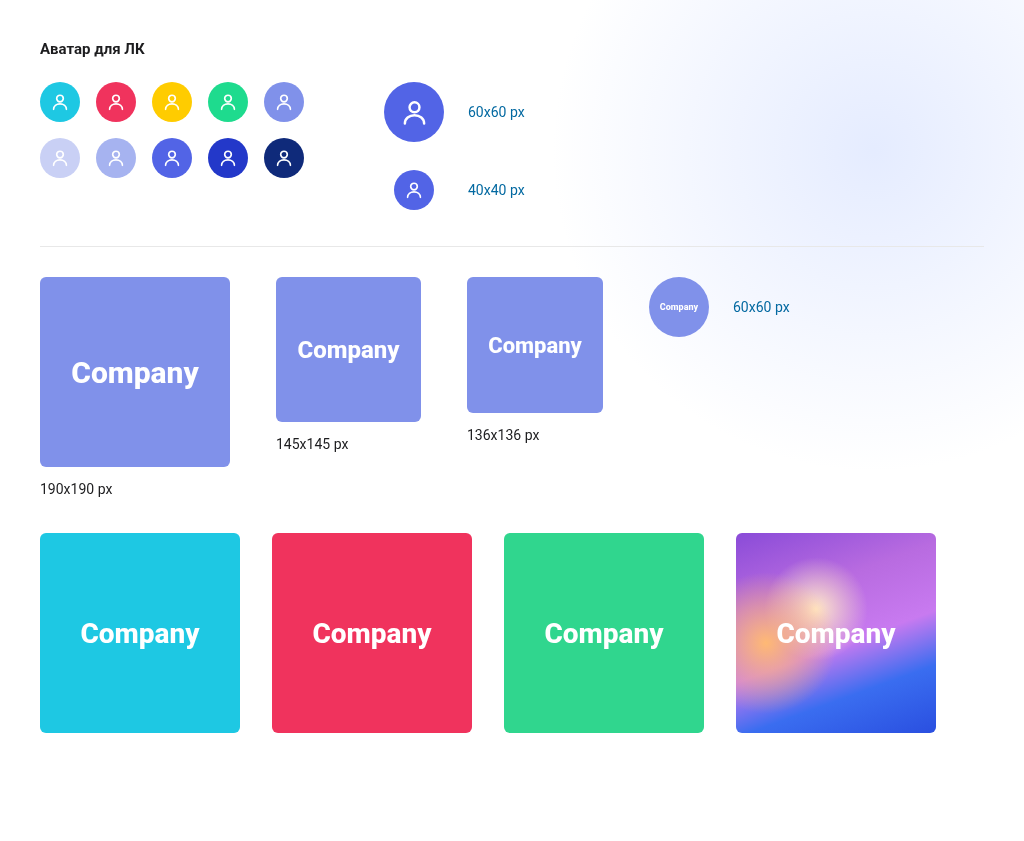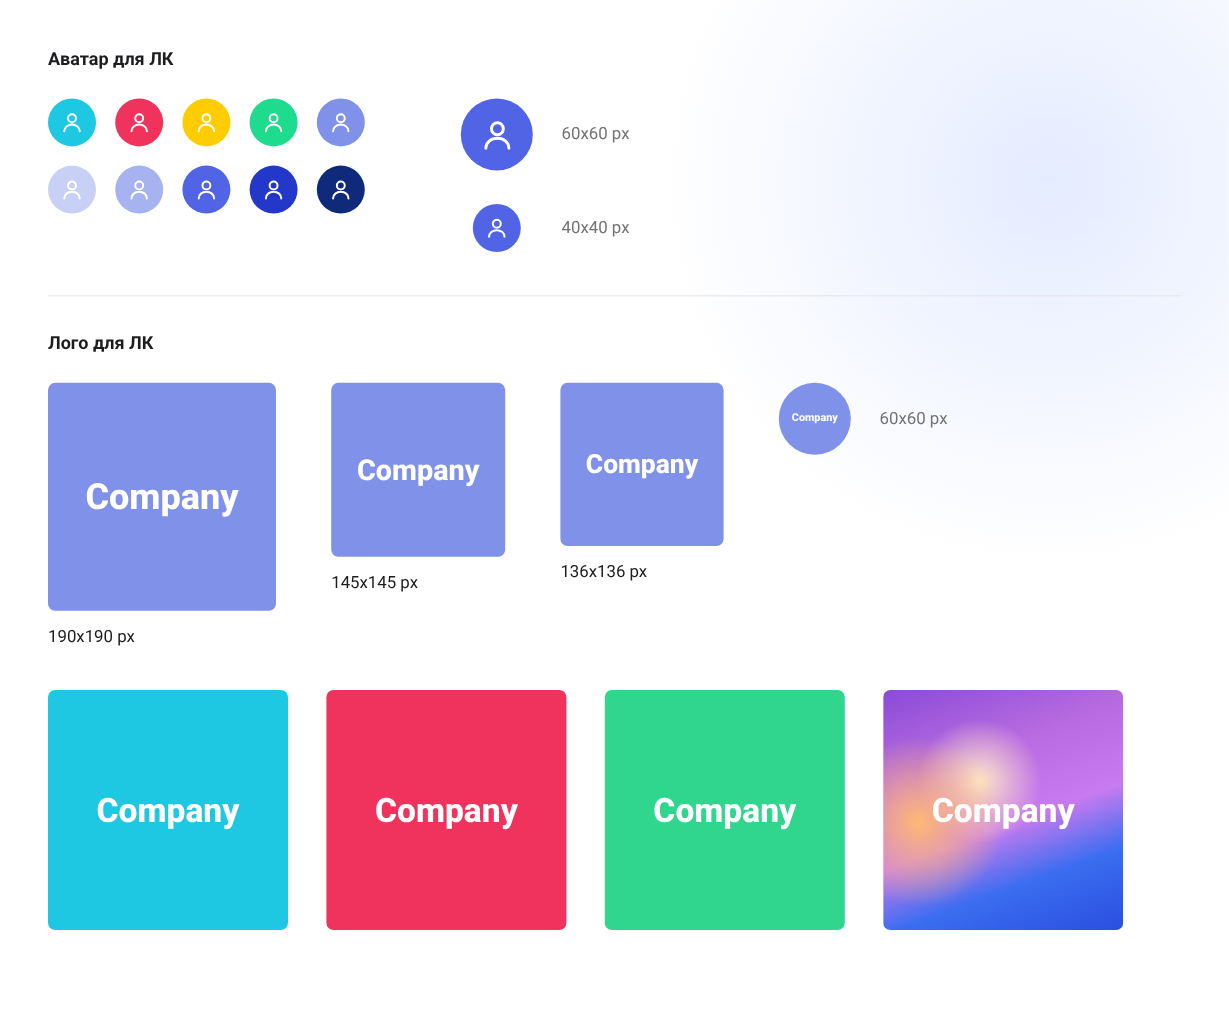--- a/index.html
+++ b/index.html
@@ -58,21 +58,21 @@
     flex-direction: column;
     gap: 28px;
   }
   .specimen-row {
     display: flex;
     align-items: center;
     gap: 24px;
   }
   .specimen-label {
     font-size: 14px;
-    color: #737373;
+    color: #0369a1;
   }
   hr.divider {
     border: none;
     border-top: 1px solid #e8e8e8;
     margin: 36px 0 30px 0;
   }
   
   .logo-row {
     display: flex;
     align-items: flex-start;
@@ -218,21 +218,20 @@
   </svg>
             </div>
           </div>
           <div class="specimen-label">40x40 px</div>
         </div>
       </div>
   </div>
 
   <hr class="divider">
 
-  <div class="section-title">Лого для ЛК</div>
 
   <div class="logo-row" id="logo-size-row">
       <div class="logo-col">
         <div class="logo-tile" style="width: 190px; height: 190px; background: rgb(128, 145, 234);">
           <span class="logo-text" style="font-size: 30px;">Company</span>
         </div>
         <div class="logo-size-label">190х190 рх</div>
       </div>
       <div class="logo-col">
         <div class="logo-tile" style="width: 145px; height: 145px; background: rgb(128, 145, 234);">

